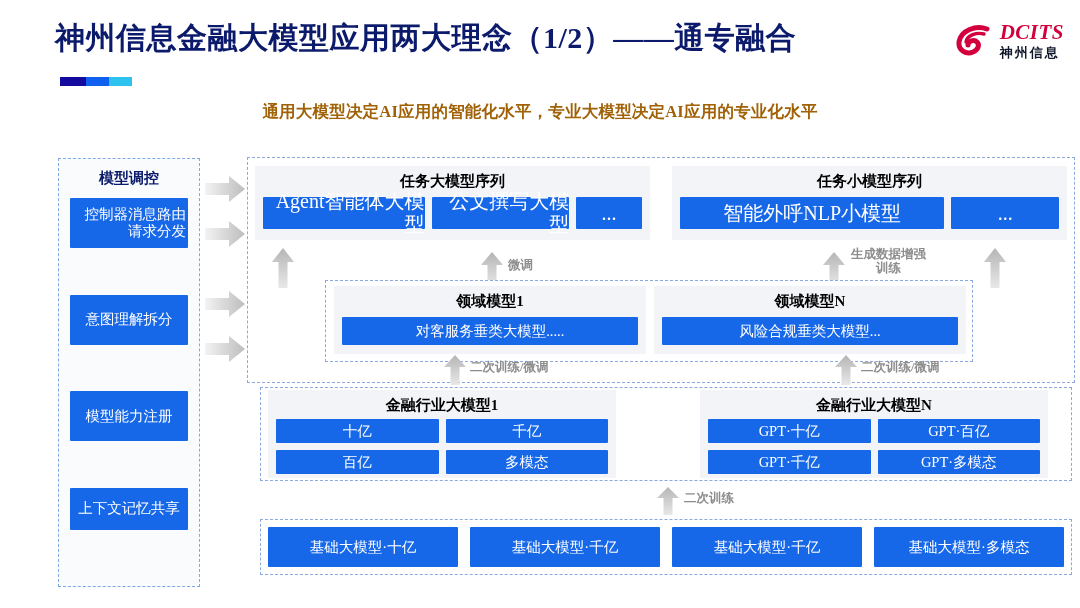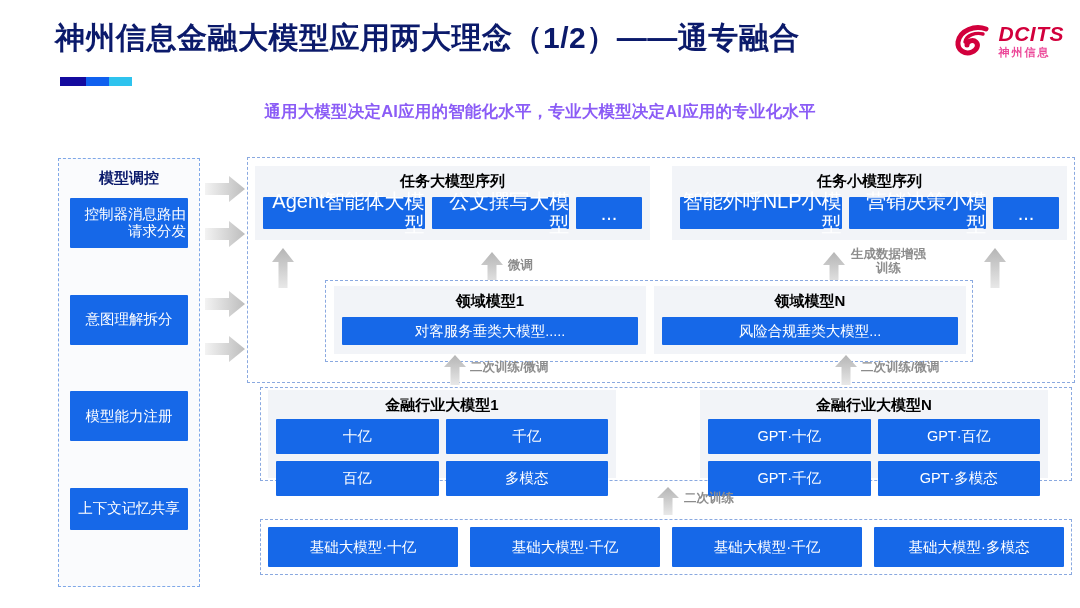--- a/index.html
+++ b/index.html
@@ -2,50 +2,50 @@
 <html><head>
 <meta charset="utf-8">
 <style>
   * { box-sizing: border-box; margin: 0; padding: 0; }
   html, body {
     width: 1080px; height: 608px;
     background: #ffffff;
     font-family: "Liberation Sans", "DejaVu Sans", sans-serif;
     overflow: hidden;
   }
-  #slide { position: relative; width: 1080px; height: 608px; background:#fff; }
+  #slide { position: relative; width: 1080px; height: 608px; background:#fff;font-family:Liberation Serif, serif; }
 
   
   .title {
     position: absolute; left: 55px; top: 18px;
     font-size: 30px; font-weight: 700; color: #0b1a6b;
     letter-spacing: 0.5px; white-space: nowrap;
   }
   .accent-bar {
     position: absolute; left: 60px; top: 77px;
     width: 72px; height: 9px; display: flex;
   }
   .accent-bar i { display:block; height:100%; }
   .accent-bar i:nth-child(1){ width:36%; background:#140a9e; }
   .accent-bar i:nth-child(2){ width:32%; background:#1060ef; }
   .accent-bar i:nth-child(3){ width:32%; background:#2ec3ee; }
 
   .subtitle {
     position: absolute; left: 0; right: 0; top: 101px;
     text-align: center;
-    font-size: 16.5px; font-weight: 700; color: #8b5cf6;
+    font-size: 16.5px; font-weight: 700; color: #a16207;
     letter-spacing: 0.2px;
   }
 
   
   .logo { position:absolute; right: 16px; top: 20px; display:flex; align-items:center; gap:6px; }
   .logo-mark { width: 40px; height: 40px; }
   .logo-txt { display:flex; flex-direction:column; line-height:1; }
   .logo-en { font-size: 21px; font-weight: 800; color:#d2003c; letter-spacing:0.5px; font-style: italic; text-align: center;}
-  .logo-cn { font-size: 11px; font-weight: 700; color:#ec4899; letter-spacing: 2px; margin-top:3px;}
+  .logo-cn { font-size: 13px; font-weight: 700; color:#0f172a; letter-spacing: 2px; margin-top:3px;}
 
   
   .bbox {
     background:#1668e8; color:#fff; display:flex; align-items:center;
     justify-content:center; text-align:right; font-weight:400;
     border-radius: 1px; line-height:1.15;
   }
 
   
   .sidebar {
@@ -86,21 +86,21 @@
   #panel-domain-1 .bbox, #panel-domain-n .bbox { height: 28px; font-size: 14.5px; flex:1; }
 
   
   .industry-dash {
     position:absolute; left:260px; top:387px; width:812px; height:94px;
     border:1.5px dashed #8aa9e0; background:#ffffff;
   }
   #panel-ind-1 { left: 268px; top: 390px; width: 348px; height: 88px; }
   #panel-ind-n { left: 700px; top: 390px; width: 348px; height: 88px; }
   .grid2 { display:grid; grid-template-columns:1fr 1fr; gap:7px; padding:4px 8px 8px 8px; }
-  .grid2 .bbox { height: 35px; font-size: 14.5px; }
+  .grid2 .bbox { height: 24px; font-size: 14.5px; }
 
   
   .base-dash {
     position:absolute; left:260px; top:519px; width:812px; height:56px;
     border:1.5px dashed #8aa9e0; background:#ffffff;
   }
   .base-row { position:absolute; left:268px; top:527px; width:796px; height:53px;
               display:flex; gap:12px; }
   .base-row .bbox { flex:1; font-size:14.5px; height:40px; }
 
@@ -183,21 +183,20 @@
       <div class="bbox" style="flex:1.35">Agent智能体大模型</div>
       <div class="bbox" style="flex:1.15">公文撰写大模型</div>
       <div class="bbox" style="flex:0.55">...</div>
     </div>
   </div>
 
   <div class="panel" id="panel-task-small">
     <div class="panel-title">任务小模型序列</div>
     <div class="panel-row">
       <div class="bbox" style="flex:1.35">智能外呼NLP小模型</div>
-      <div class="bbox" style="flex:1.15">营销决策小模型</div>
       <div class="bbox" style="flex:0.55">...</div>
     </div>
   </div>
 
   <span class="arrow-u" style="left:272px; top:248px; height:40px;">
     <svg width="22" height="40" viewBox="0 0 22 40">
         <defs>
           <linearGradient id="gu1" x1="0" y1="1" x2="0" y2="0">
             <stop offset="0" stop-color="#e8e8e8"></stop>
             <stop offset="1" stop-color="#b5b5b5"></stop>

